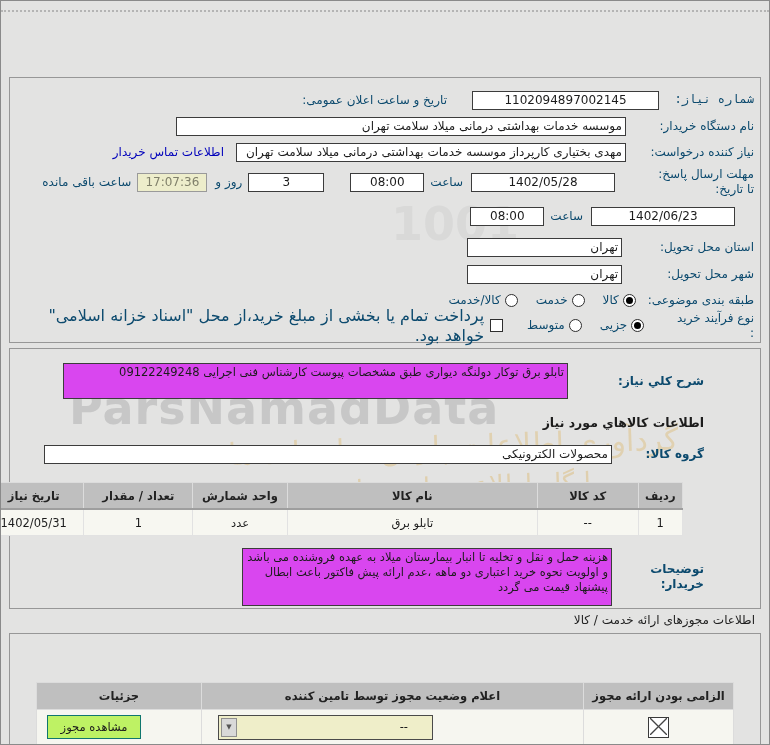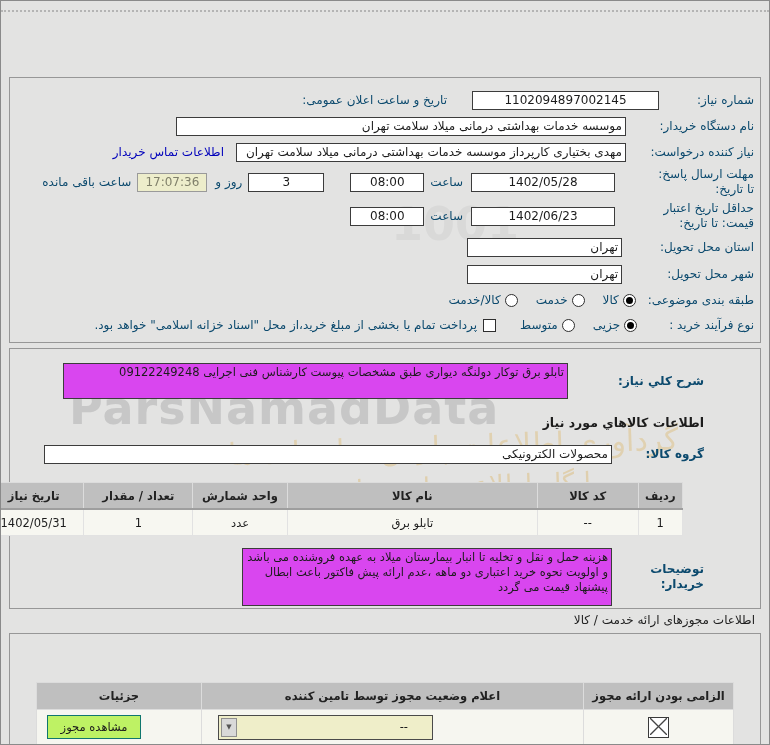--- a/index.html
+++ b/index.html
@@ -23,21 +23,21 @@
   .box{position:absolute;right:8px;left:8px;border:1px solid #979797;box-sizing:border-box;z-index:2;}
   .box1{top:76px;height:266px;padding:10px 6px 0 6px;}
   .box2{top:347px;height:261px;padding:8px 56px 0 8px;}
   .box3{top:632px;height:113px;padding:48px 26px 0 26px;}
 
   .row{display:flex;align-items:center;}
   .r1{height:25px;}.r2{height:26px;}.r3{height:26px;}.r4{height:34px;}.r5{height:34px;}
   .r6{height:28px;}.r7{height:27px;}.r8{height:25px;}.r9{height:25px;}
 
   .lbl{color:#0c4a6e;line-height:1.25;}
-  .w95{width:95px;}.w106{width:106px;}.w120{width:120px;}.w128{width:128px;}
+  .w95{width:95px;font-family:Liberation Mono, monospace;}.w106{width:106px;}.w120{width:120px;}.w128{width:128px;}
   .boldlbl{font-weight:bold;}
 
   .input{background:#ffffff;border:1px solid #3c3c3c;height:19px;line-height:17px;
          box-sizing:border-box;padding:0 3px;overflow:hidden;white-space:nowrap;font-size:12px;}
   .center{text-align:center;}
   .ltr{direction:ltr;}
   .right{text-align:right;}
 
   .link{color:#0000bb;margin-right:12px;cursor:pointer;}
 
@@ -78,21 +78,21 @@
   .pselect .val{flex:1;text-align:right;padding-right:20px;}
   .sel-arrow{width:16px;height:19px;background:#d9d9d9;border:1px solid #8f8f8f;box-sizing:border-box;
              font-size:7px;color:#555;display:flex;align-items:center;justify-content:center;order:2;margin-right:auto;}
   .pbtn{width:94px;height:24px;background:#bef264;border:1px solid #0f766e;box-sizing:border-box;
         font-size:11.5px;display:flex;align-items:center;justify-content:center;
         margin-right:auto;margin-left:8px;cursor:pointer;}
 
   .mr4{margin-right:4px;}.mr6{margin-right:6px;}.mr8{margin-right:8px;}.mr12{margin-right:12px;}
   .mr18{margin-right:18px;}.mr19{margin-right:19px;}.mr24{margin-right:24px;}.mr25{margin-right:25px;}
   .mr26{margin-right:26px;}.mr32{margin-right:32px;}.mr33{margin-right:33px;}
-  .small{font-size:12px;}
+  .small{font-size:16px;}
 </style>
 </head>
 <body>
 
 <div class="page">
   <div class="dotline"></div>
 
   <div class="wm wm-digits">1001</div>
   <div class="wm wm-brand">ParsNamadData</div>
   <div class="wm wm-tan1">گردآوری اطلاعات پارس نماد داده ها</div>
@@ -123,21 +123,20 @@
       <div class="input center ltr mr33" style="width:144px;">1402/05/28</div>
       <span class="lbl mr8">ساعت</span>
       <div class="input center ltr mr6" style="width:74px;">08:00</div>
       <div class="input center mr26" style="width:76px;">3</div>
       <span class="lbl mr6">روز و</span>
       <div class="timer mr8">17:07:36</div>
       <span class="lbl mr6">ساعت باقی مانده</span>
     </div>
 
     <div class="row r5">
-      <span class="lbl w120">حداقل تاریخ اعتبار قیمت: تا تاریخ:</span>
       <div class="input center ltr mr19" style="width:144px;">1402/06/23</div>
       <span class="lbl mr8">ساعت</span>
       <div class="input center ltr mr6" style="width:74px;">08:00</div>
     </div>
 
     <div class="row r6">
       <span class="lbl w106">استان محل تحویل:</span>
       <div class="input right mr26" style="width:155px;">تهران</div>
     </div>
 

